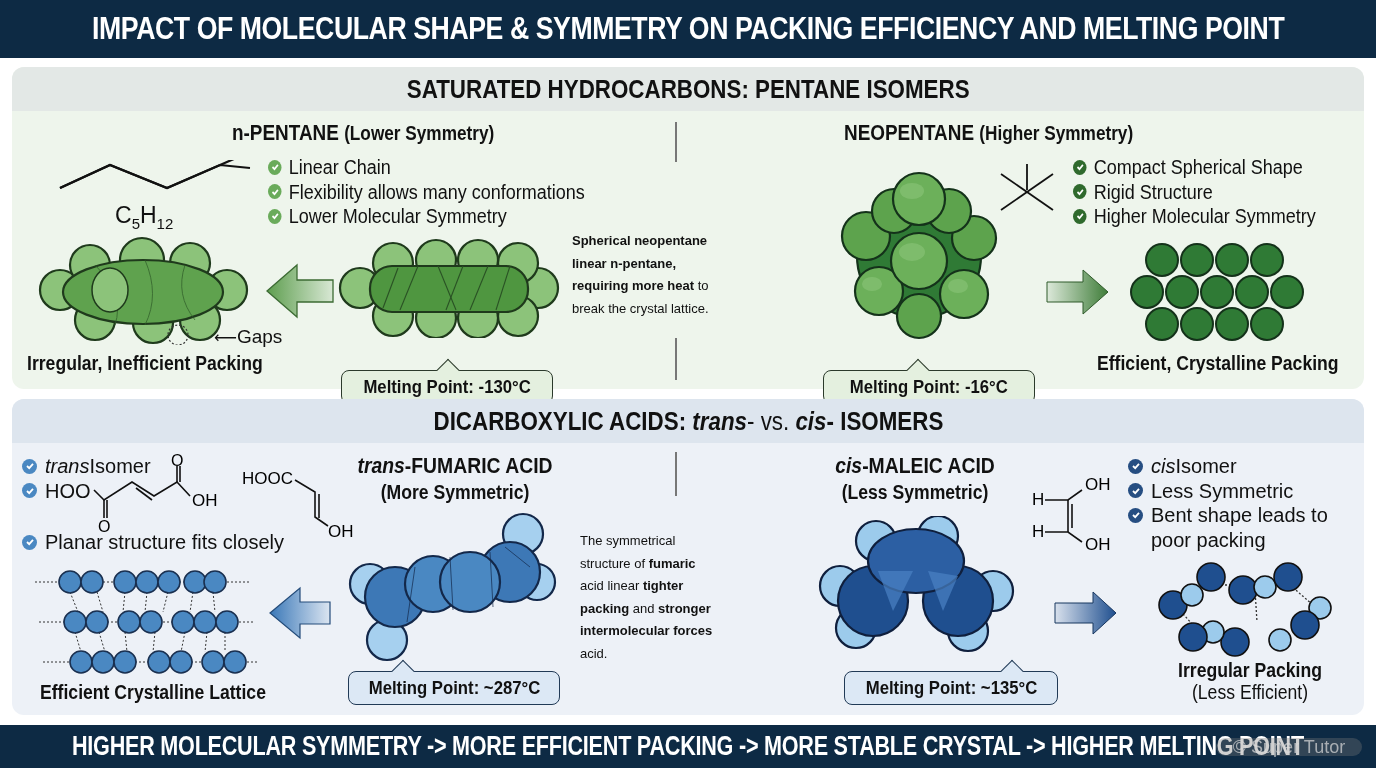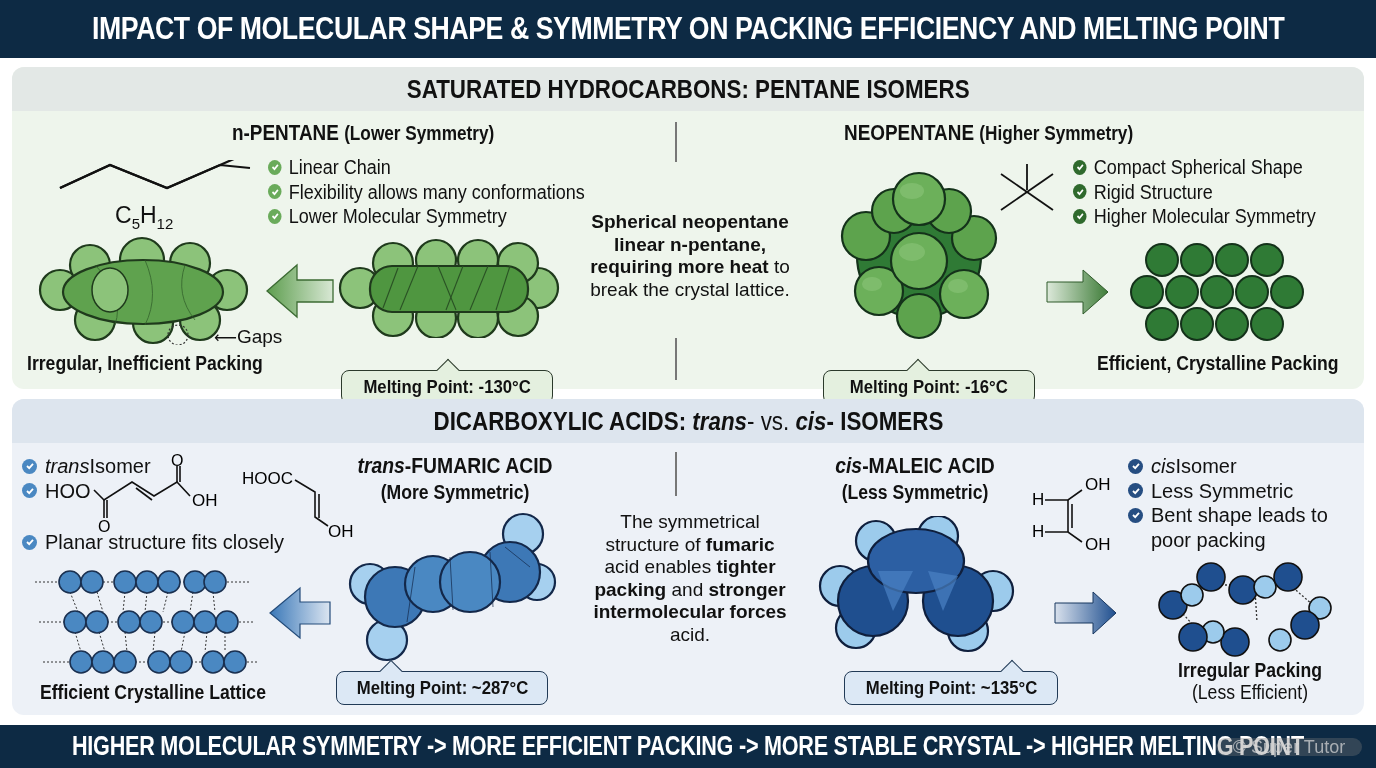--- a/index.html
+++ b/index.html
@@ -28,21 +28,21 @@
 
   .bullets { list-style: none; font-size: 20px; line-height: 24.5px; white-space: nowrap; }
   .bullets li { display: flex; align-items: center; transform-origin: left center; transform: scaleX(0.9); }
   .check { width: 15px; height: 15px; border-radius: 50%; display: inline-flex; align-items: center; justify-content: center; margin-right: 8px; flex-shrink: 0; }
   .check svg { width: 10px; height: 10px; }
   .check.g { background: #6aab5b; }
   .check.b1 { background: #4a88c2; }
   .check.b2 { background: #264e82; }
 
   .caption { font-size: 20px; font-weight: 700; white-space: nowrap; transform-origin: left center; transform: scaleX(0.88); }
-  .center-note { font-size: 19px; line-height: 22.5px; text-align: center; }
+  .center-note { font-size: 13px; line-height: 22.5px; text-align: left; margin-top: 19px; }
   .center-note b { font-weight: 700; }
 
   .mp-box { position: absolute; border: 1.5px solid #2b3a2b; border-radius: 8px; font-size: 19px; font-weight: 700; display: flex; align-items: center; justify-content: center; white-space: nowrap; height: 34px; }
   .mp-box.green { background: #e4f0df; margin-top: 24px; }
   .mp-box.blue { background: #dce8f5; border-color: #213a56; }
   .mp-box .txt { display: inline-block; transform: scaleX(0.88); }
   .mp-notch { position: absolute; top: -9px; width: 16px; height: 16px; transform: rotate(45deg); border-left: 1.5px solid; border-top: 1.5px solid; }
   .mp-box.green .mp-notch { background: #e4f0df; border-color: #2b3a2b; }
   .mp-box.blue .mp-notch { background: #dce8f5; border-color: #213a56; }
 
@@ -413,29 +413,29 @@
     <circle cx="125" cy="70" r="30" fill="#4a88c2"></circle>
   </g>
   <g stroke="#13284a" stroke-width="1" fill="none" opacity="0.7">
     <path d="M70,55 L62,110"></path>
       <path d="M105,45 L108,98"></path>
       <path d="M145,40 L148,95"></path>
       <path d="M160,35 L185,55"></path>
   </g>
 </svg>
 
-<div class="mp-box blue" style="left:336px;top:671px;width:212px;">
+<div class="mp-box blue" style="left:348px;top:671px;width:212px;">
   <span class="mp-notch" style="left:46px;"></span>
   <span class="txt">Melting Point: ~287°C</span>
 </div>
 
 <div class="abs center-note" style="left:580px;top:511px;width:220px;">
   <div><span>The symmetrical</span></div>
   <div><span>structure of </span><b>fumaric</b></div>
-  <div><span>acid enables </span><b>tighter</b></div>
+  <div><span>acid linear </span><b>tighter</b></div>
   <div><b>packing</b><span> and </span><b>stronger</b></div>
   <div><b>intermolecular forces</b></div>
   <div><span>acid.</span></div>
 </div>
 
 <div class="abs mol-title-center" style="left:800px;top:453px;width:230px;">
   <div style="transform:scaleX(0.88);"><i>cis</i><span>-MALEIC ACID</span></div>
   <div class="sub" style="transform:scaleX(0.88);">(Less Symmetric)</div>
 </div>
 

